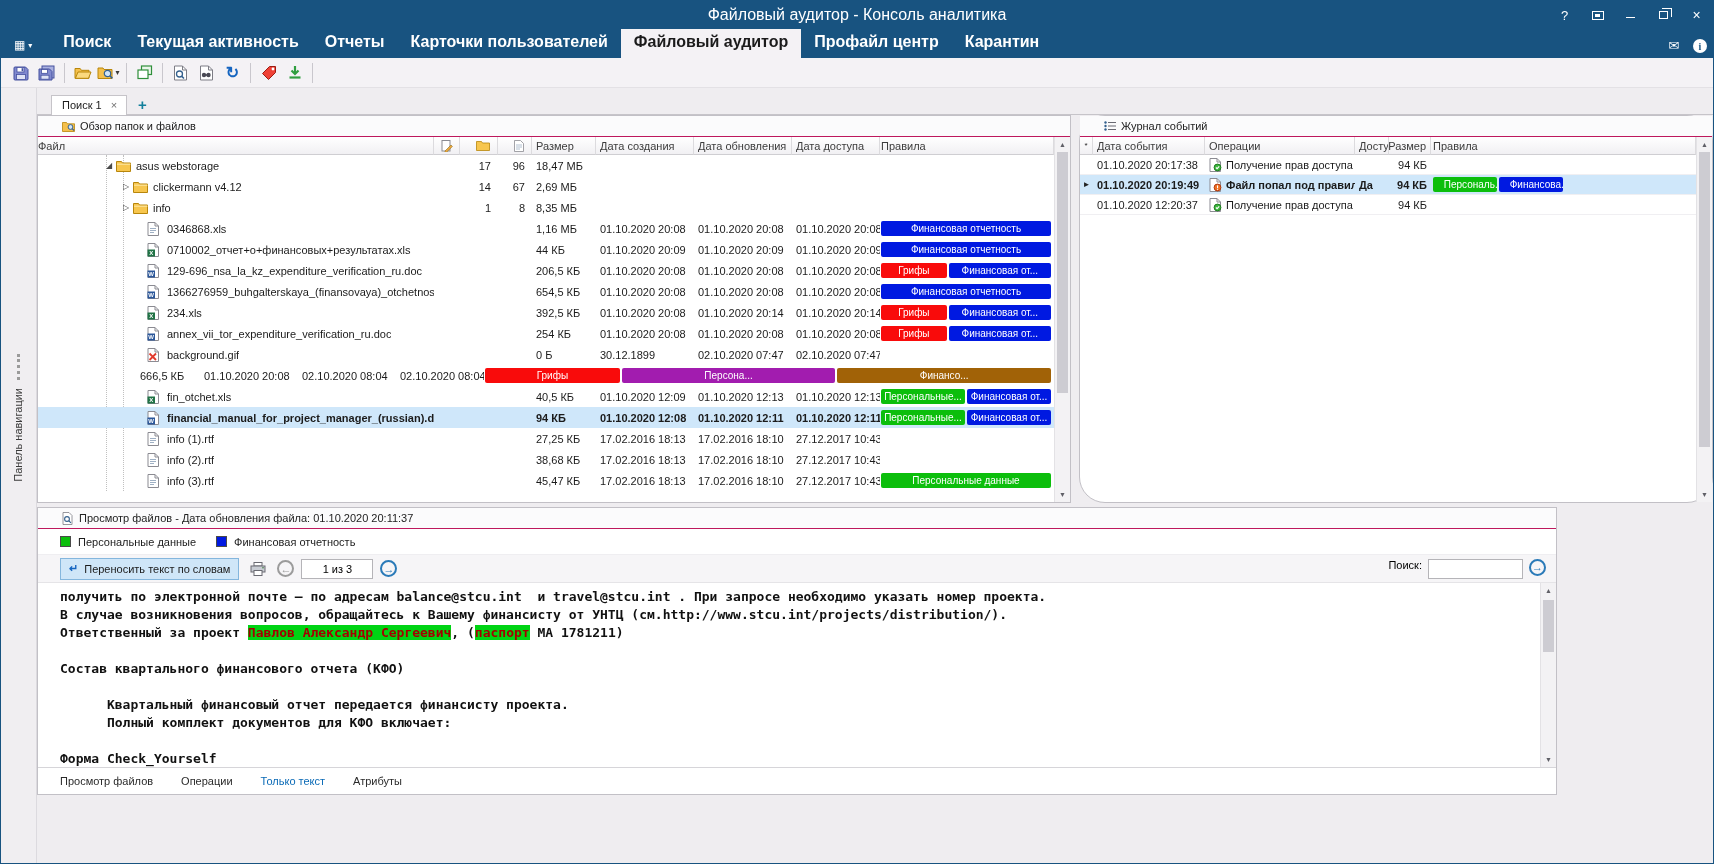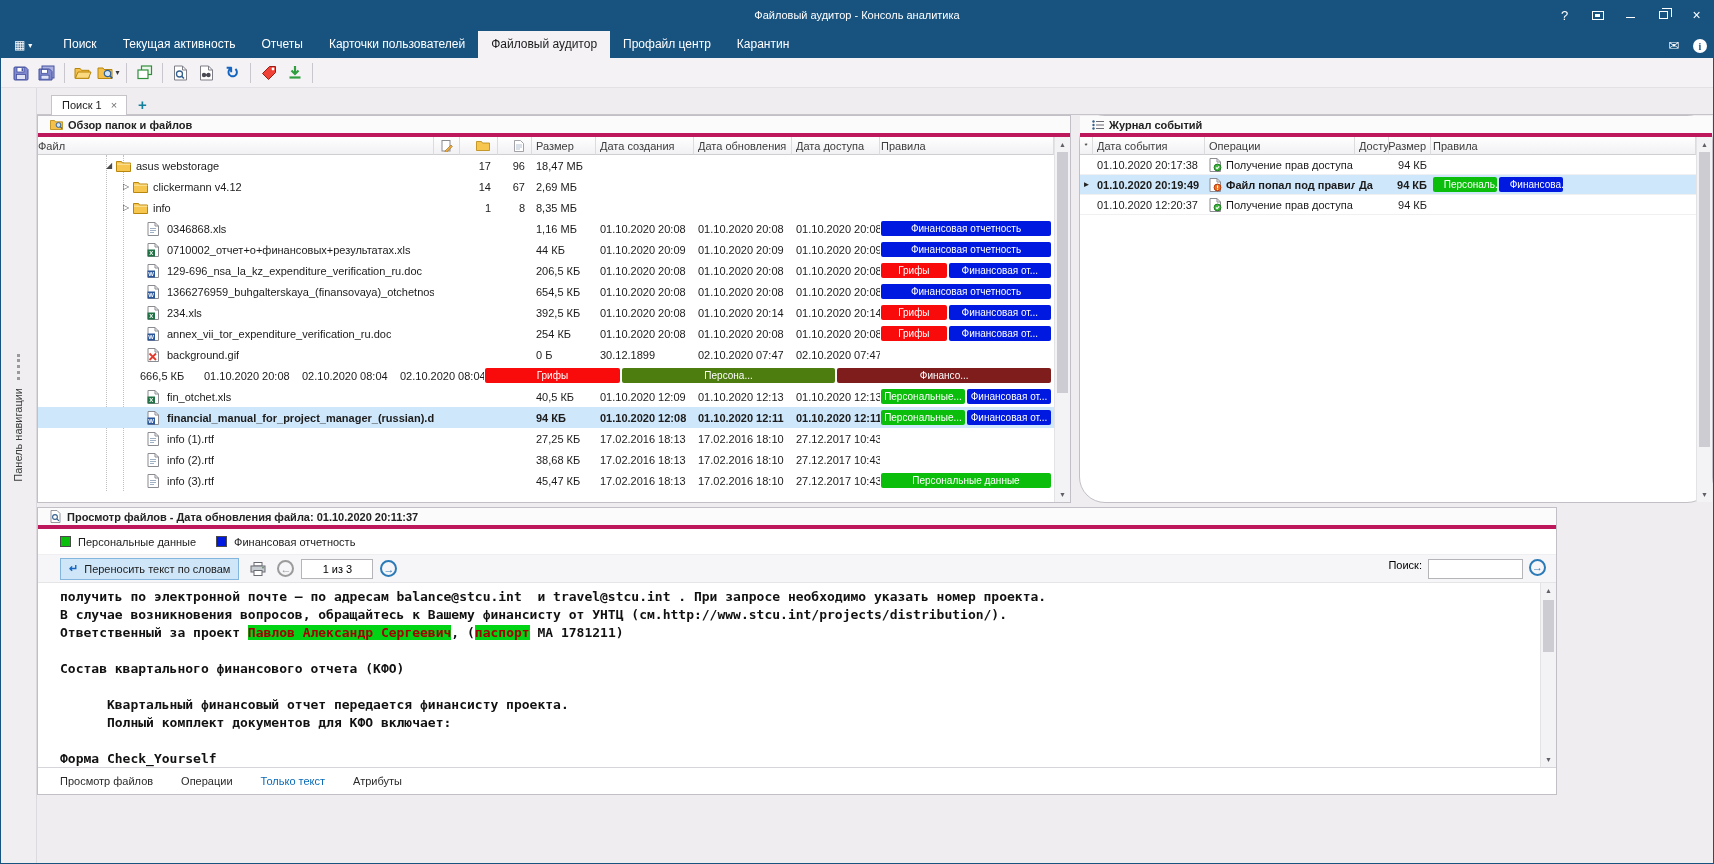--- a/index.html
+++ b/index.html
@@ -1,36 +1,36 @@
 <!DOCTYPE html>
 <html><head>
 <meta charset="utf-8">
 <style>
   *{margin:0;padding:0;box-sizing:border-box;}
   html,body{width:1714px;height:864px;overflow:hidden;font-family:"Liberation Sans",sans-serif;background:#efedf0;}
   .app{width:1714px;height:864px;display:flex;flex-direction:column;background:#efedf0;border:1px solid #185380;}
 
   
   .titlebar{height:28px;background:#185380;position:relative;display:flex;align-items:center;color:#fff;flex:0 0 auto;}
-  .tb-title{position:absolute;left:0;right:0;text-align:center;font-size:11px;color:#fff;}
+  .tb-title{position:absolute;left:0;right:0;text-align:center;font-size:16px;color:#fff;}
   .tb-btns{margin-left:auto;display:flex;height:100%;position:relative;z-index:2;}
   .tb-btn{width:33px;display:flex;align-items:center;justify-content:center;font-size:13px;color:#fff;cursor:default;}
   .min-ico{display:block;width:9px;height:1px;background:#fff;margin-top:5px;}
   .max-ico{display:block;width:9px;height:8px;border:1px solid #fff;position:relative;}
   .max-ico:before{content:"";position:absolute;left:2px;top:-4px;width:9px;height:8px;border:1px solid #fff;border-bottom:none;border-left:none;}
   .scr-ico{display:block;width:12px;height:9px;border:1px solid #fff;position:relative;}
   .scr-ico:before{content:"";position:absolute;left:2px;top:2px;width:5px;height:3px;background:#fff;}
   .close-x{font-size:14px;}
 
   
   .ribbon{height:29px;background:#185380;display:flex;align-items:flex-end;color:#fff;flex:0 0 auto;}
   .app-menu{padding:0 8px 6px 13px;font-size:12px;display:flex;align-items:center;gap:3px;}
   .app-menu .caret{font-size:8px;}
   .rtabs{display:flex;align-items:flex-end;margin-left:10px;}
-  .rtab{padding:6px 13px 7px;font-size:12px;white-space:nowrap;cursor:default;}
+  .rtab{padding:6px 13px 7px;font-size:16px;white-space:nowrap;cursor:default;font-weight:bold;}
   .rtab.active{background:#f4f2f5;color:#1b1b1b;}
   .rspace{flex:1;}
   .ric{width:26px;padding-bottom:5px;text-align:center;font-size:13px;}
   .ric-info{display:inline-flex;width:14px;height:14px;border-radius:50%;background:#fff;color:#185380;align-items:center;justify-content:center;font-size:10px;font-weight:bold;font-family:"Liberation Serif",serif;}
 
   
   .toolbar{height:30px;background:#f4f2f5;display:flex;align-items:center;padding-left:7px;gap:1px;border-bottom:1px solid #e3e1e5;flex:0 0 auto;}
   .tbtn{width:25px;height:24px;display:flex;align-items:center;justify-content:center;}
   .tbtn .caret{font-size:8px;color:#3a3a3a;margin-left:1px;}
   .tsep{width:1px;height:20px;background:#c9c7cd;margin:0 4px;flex:0 0 auto;}
@@ -47,21 +47,21 @@
   .doctabs{height:23px;display:flex;align-items:flex-end;padding-left:14px;border-bottom:1px solid #c6c4c9;}
   .dtab{background:#fff;border:1px solid #c6c4c9;border-bottom:none;margin-bottom:-1px;padding:3px 9px 4px 10px;font-size:11px;display:flex;align-items:center;gap:9px;color:#1b1b1b;}
   .dclose{color:#707070;font-size:11px;}
   .dplus{color:#13809c;font-size:15px;font-weight:bold;padding:0 11px 1px;}
 
   
   .panes-top{height:388px;display:flex;gap:8px;flex:0 0 auto;}
   .panel{background:#fff;border:1px solid #c2c0c6;display:flex;flex-direction:column;min-width:0;}
   .files-panel{width:1034px;flex:0 0 auto;}
   .events-panel{flex:1;border-radius:26px;}
-  .phead{height:21px;display:flex;align-items:center;gap:5px;padding-left:12px;font-size:11px;color:#222;background:#fbfbfc;border-bottom:4px solid #be185d;flex:0 0 auto;font-weight:bold;}
+  .phead{height:21px;display:flex;align-items:center;gap:5px;padding-left:24px;font-size:11px;color:#222;background:#fbfbfc;border-bottom:1px solid #be185d;flex:0 0 auto;}
   .pbody{flex:1;display:flex;min-height:0;}
   .gridwrap{flex:1;display:flex;flex-direction:column;min-width:0;}
   .grid-header{display:flex;height:18px;flex:0 0 auto;}
   .hcell{border-right:1px solid #dcdbde;border-bottom:1px solid #cfced2;background:linear-gradient(#ffffff,#f1f0f3);font-size:11px;color:#3c3c3c;padding:1px 4px;display:flex;align-items:center;overflow:hidden;white-space:nowrap;}
   .hic{justify-content:center;padding:1px 1px;}
   .rows{position:relative;flex:1;overflow:hidden;}
   .tguide{position:absolute;top:0;height:336px;border-left:1px dotted #c0c0c0;z-index:0;}
   .g1{left:68px;} .g2{left:85px;}
 
   .frow{display:flex;height:21px;align-items:center;font-size:11px;color:#1b1b1b;position:relative;z-index:1;}
@@ -536,22 +536,22 @@
                   <div class="frow">
                     <div class="cell c-mk"></div>
                     <div class="cell c-cnt"></div>
                     <div class="cell c-cnt2"></div>
                     <div class="cell c-size">666,5 КБ</div>
                     <div class="cell c-date">01.10.2020 20:08</div>
                     <div class="cell c-date">02.10.2020 08:04</div>
                     <div class="cell c-date3">02.10.2020 08:04</div>
                     <div class="cell c-rules">
                       <span class="badge narrow" style="background: rgb(249, 11, 11);">Грифы</span>
-                      <span class="badge" style="background: #4d7c0f;">Персона...</span>
-                      <span class="badge" style="background: #7f1d1d; text-align: right;">Финансо...</span>
+                      <span class="badge" style="background: #a21caf;">Персона...</span>
+                      <span class="badge" style="background: #a16207; text-align: right;">Финансо...</span>
                     </div>
                   </div>
                   <div class="frow">
                     <div class="cell c-name">
                       <span class="ind3"></span>
                       <span class="fico">
                         <svg width="12" height="14" viewBox="0 0 12 14">
                           <path d="M1 0.5h7l3.5 3.5v9.5H1z" fill="#fff" stroke="#8b8b92"></path>
                           <path d="M8 0.5V4h3.5" fill="none" stroke="#8b8b92"></path>
                           <rect x="0.5" y="6.5" width="7.5" height="7" fill="#217346"></rect>

